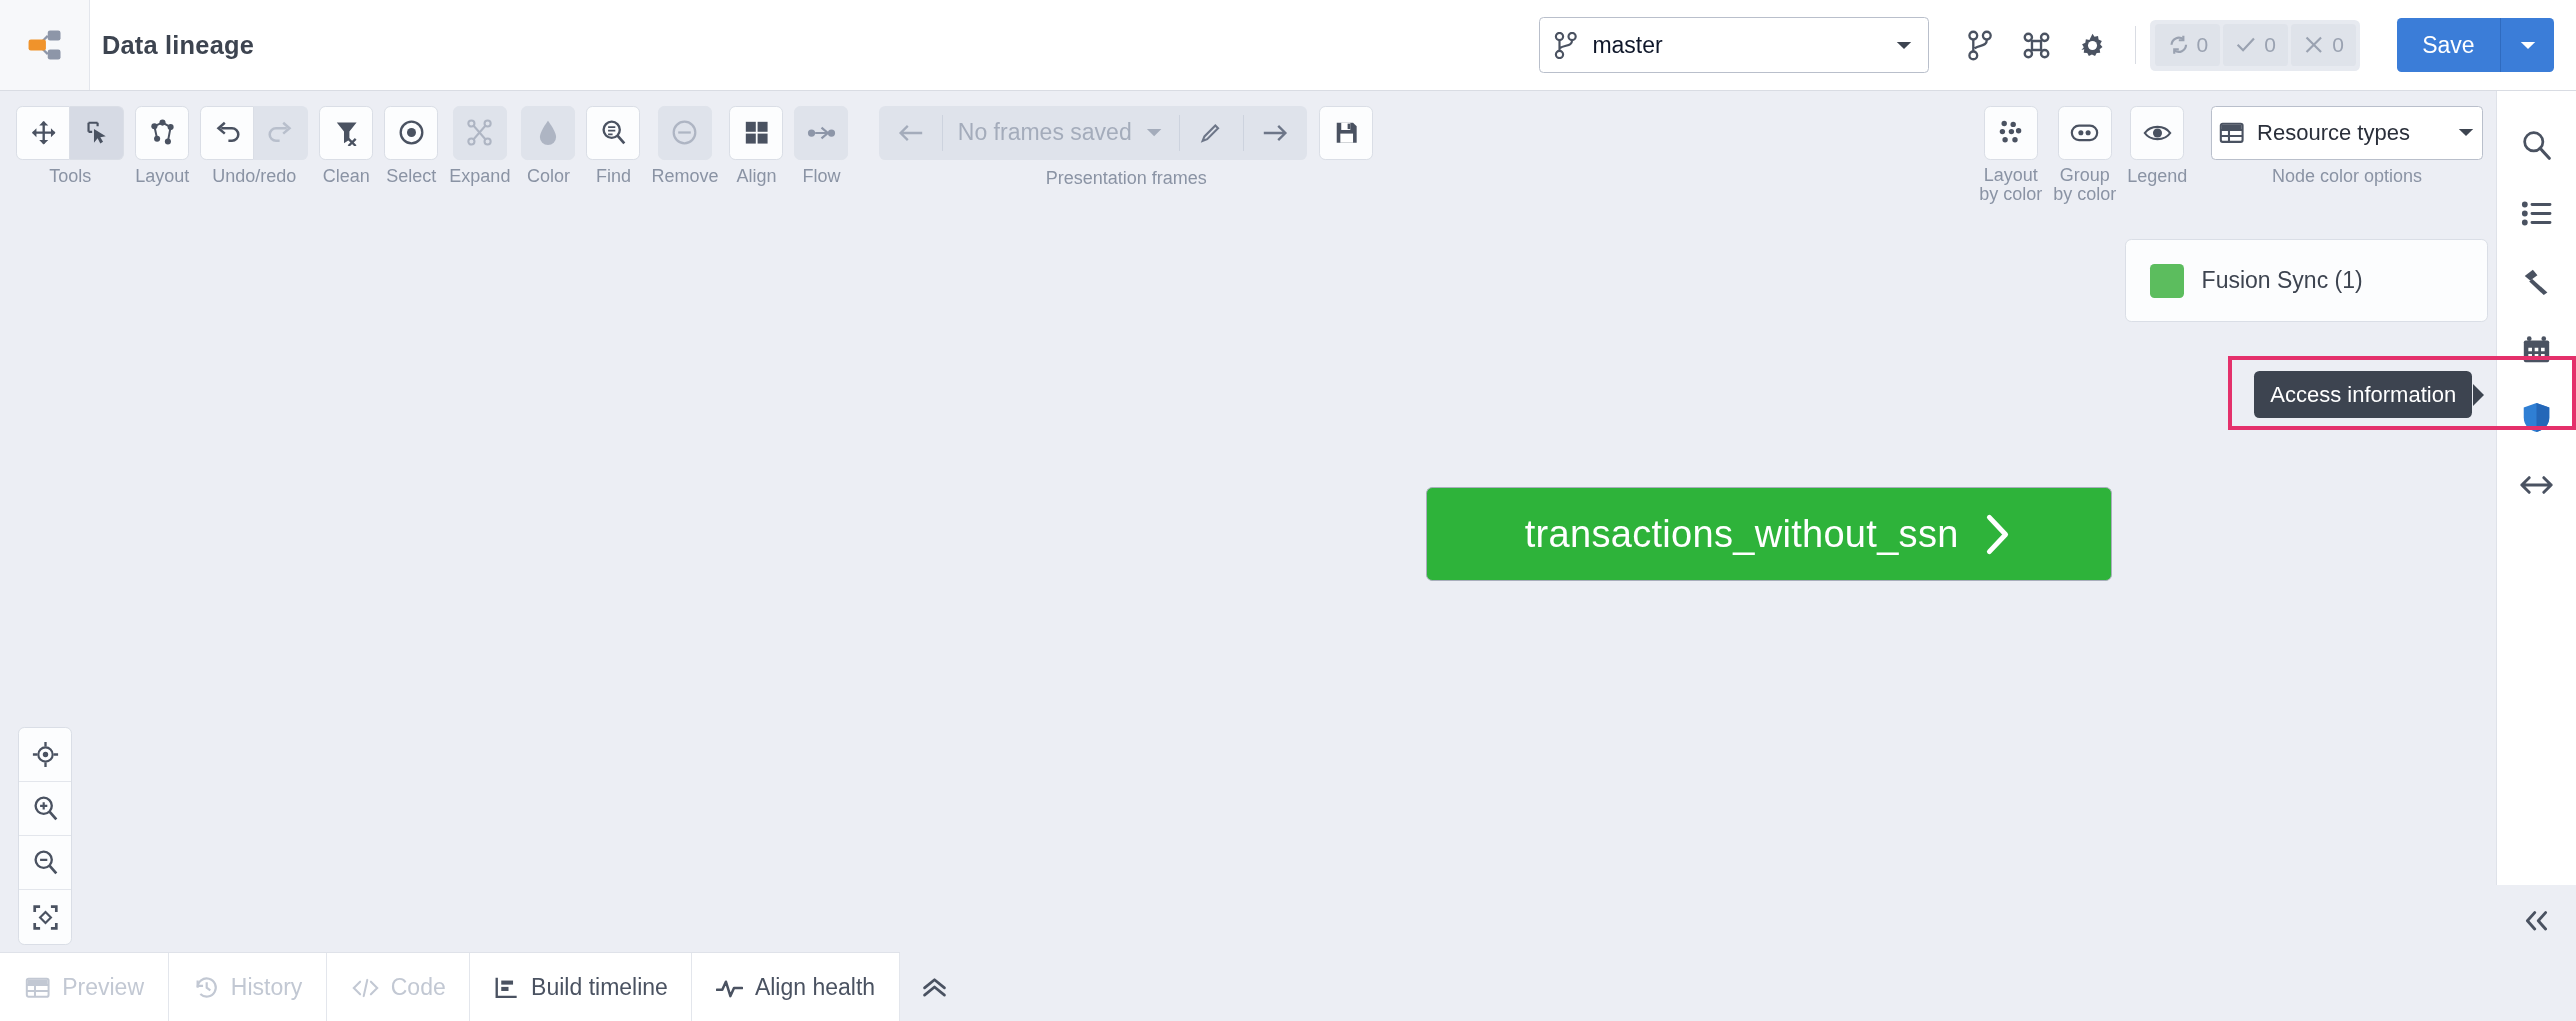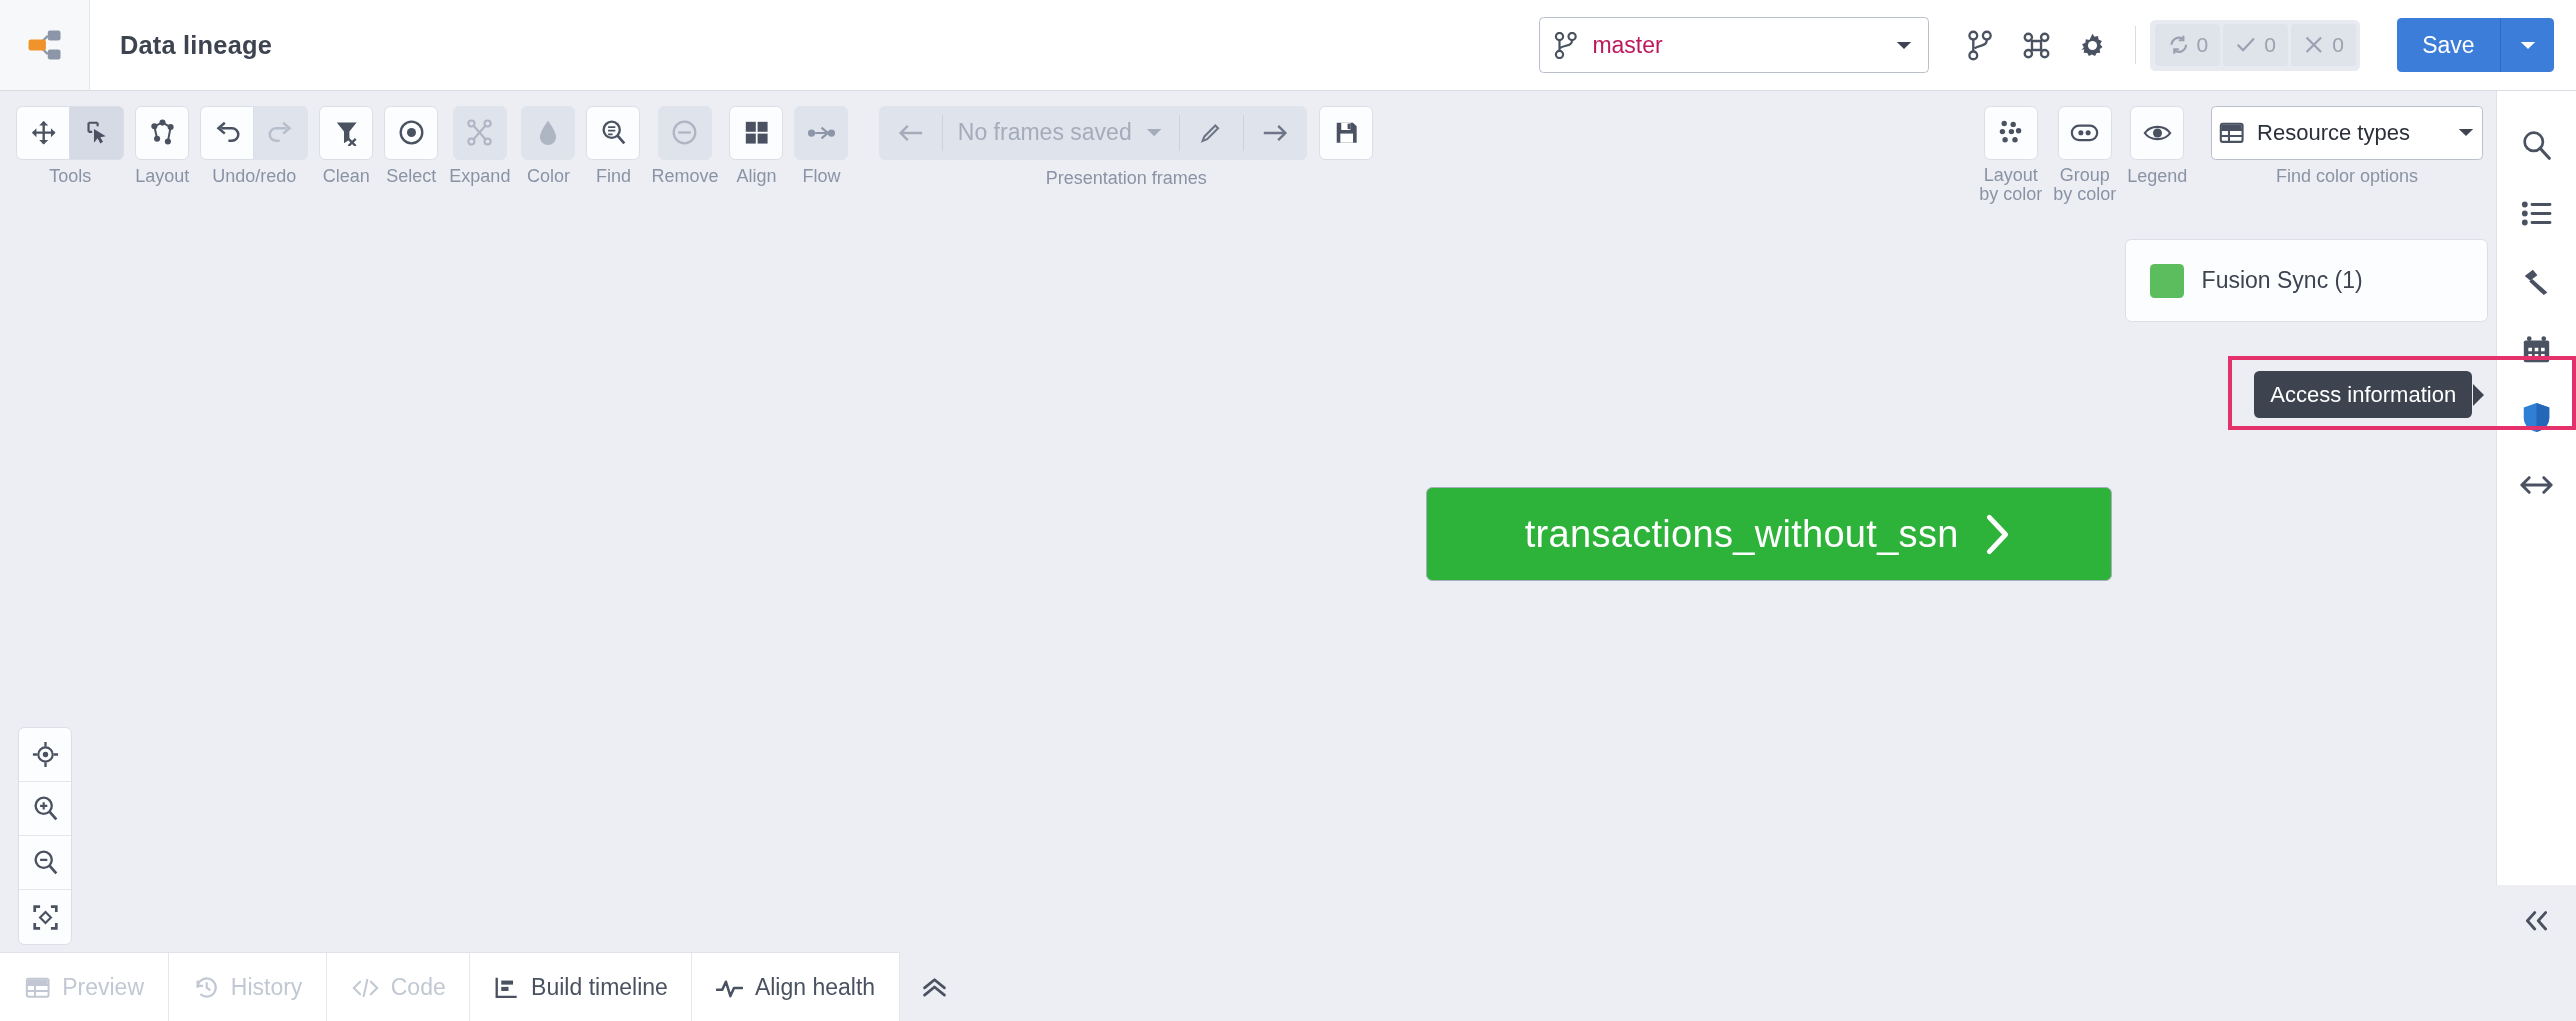--- a/index.html
+++ b/index.html
@@ -19,37 +19,37 @@
     border-bottom: 0.9px solid #d9dce3;
     display: flex; align-items: center;
   }
   .logo-cell {
     width: 90px; height: 90px;
     background: #f7f8fa;
     border-right: 0.9px solid #e3e6ec;
     display: flex; align-items: center; justify-content: center;
   }
   .page-title {
-    margin-left: 30px;
+    margin-left: 12px;
     font-size: 25.4px; font-weight: bold; color: #3d4450;
     letter-spacing: 0.2px;
   }
   .header-right {
     margin-left: auto; display: flex; align-items: center; gap: 0;
     padding-right: 22px;
   }
   .branch-select {
     width: 390px; height: 56px;
     border: 0.9px solid #b9bfcb; border-radius: 4.5px;
     background: #fff;
     display: flex; align-items: center; padding: 0 14.5px;
     margin-right: 23.6px;
   }
   .branch-select .bname {
-    font-size: 23px; color: #be185d; margin-left: 14.5px;
+    font-size: 23px; color: #0f172a; margin-left: 14.5px;
   }
   .branch-select .caret { margin-left: auto; }
   .icon-btn-plain {
     width: 56px; height: 56px;
     display: flex; align-items: center; justify-content: center;
     border-radius: 4.5px; cursor: pointer;
   }
   .hdr-divider {
     width: 0.9px; height: 38px; background: #d9dce3; margin: 0 14.5px;
   }
@@ -599,21 +599,21 @@
           <path d="M2 10 h24 M2 16.5 h24 M11 10 v13" stroke="#4a5261" stroke-width="2.3"></path>
           <rect x="3" y="4" width="22" height="5" fill="#4a5261"></rect>
         </svg>
         <div class="lbl">Resource types</div>
         <div class="caret">
           <svg width="18" height="11" viewBox="0 0 20 12">
               <path d="M2 2 L10 10 L18 2 Z" fill="#3d4450"></path>
             </svg>
         </div>
       </div>
-      <div class="tlabel">Find color options</div>
+      <div class="tlabel">Node color options</div>
     </div>
   </div>
 </div>
 
 <div class="canvas">
 
   <div class="legend">
     <div class="swatch" style="background: rgb(92, 189, 94);"></div>
     <div class="ltext">Fusion Sync (1)</div>
   </div>

